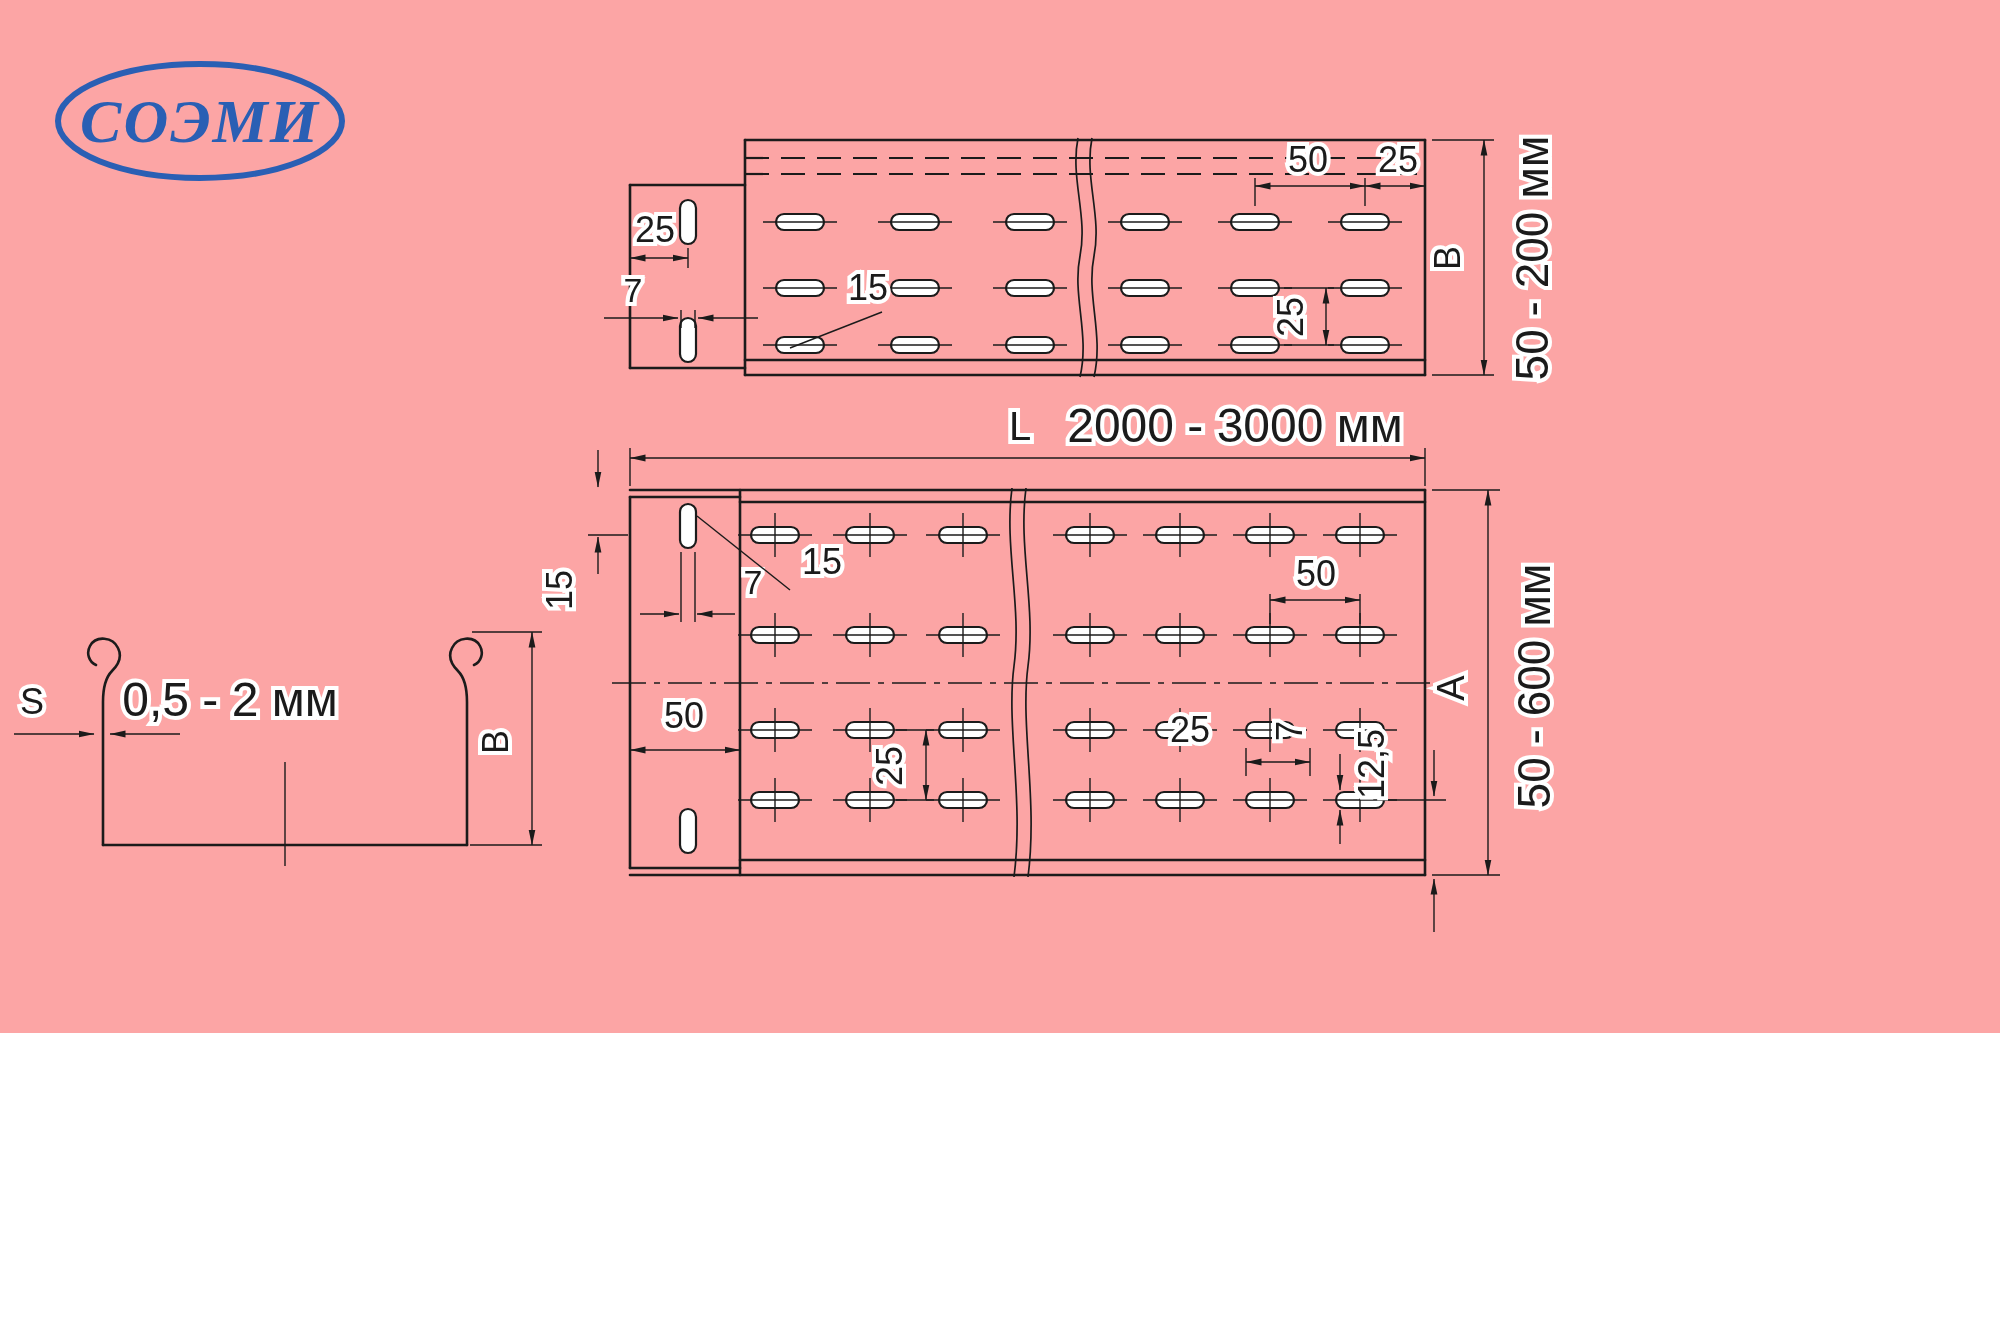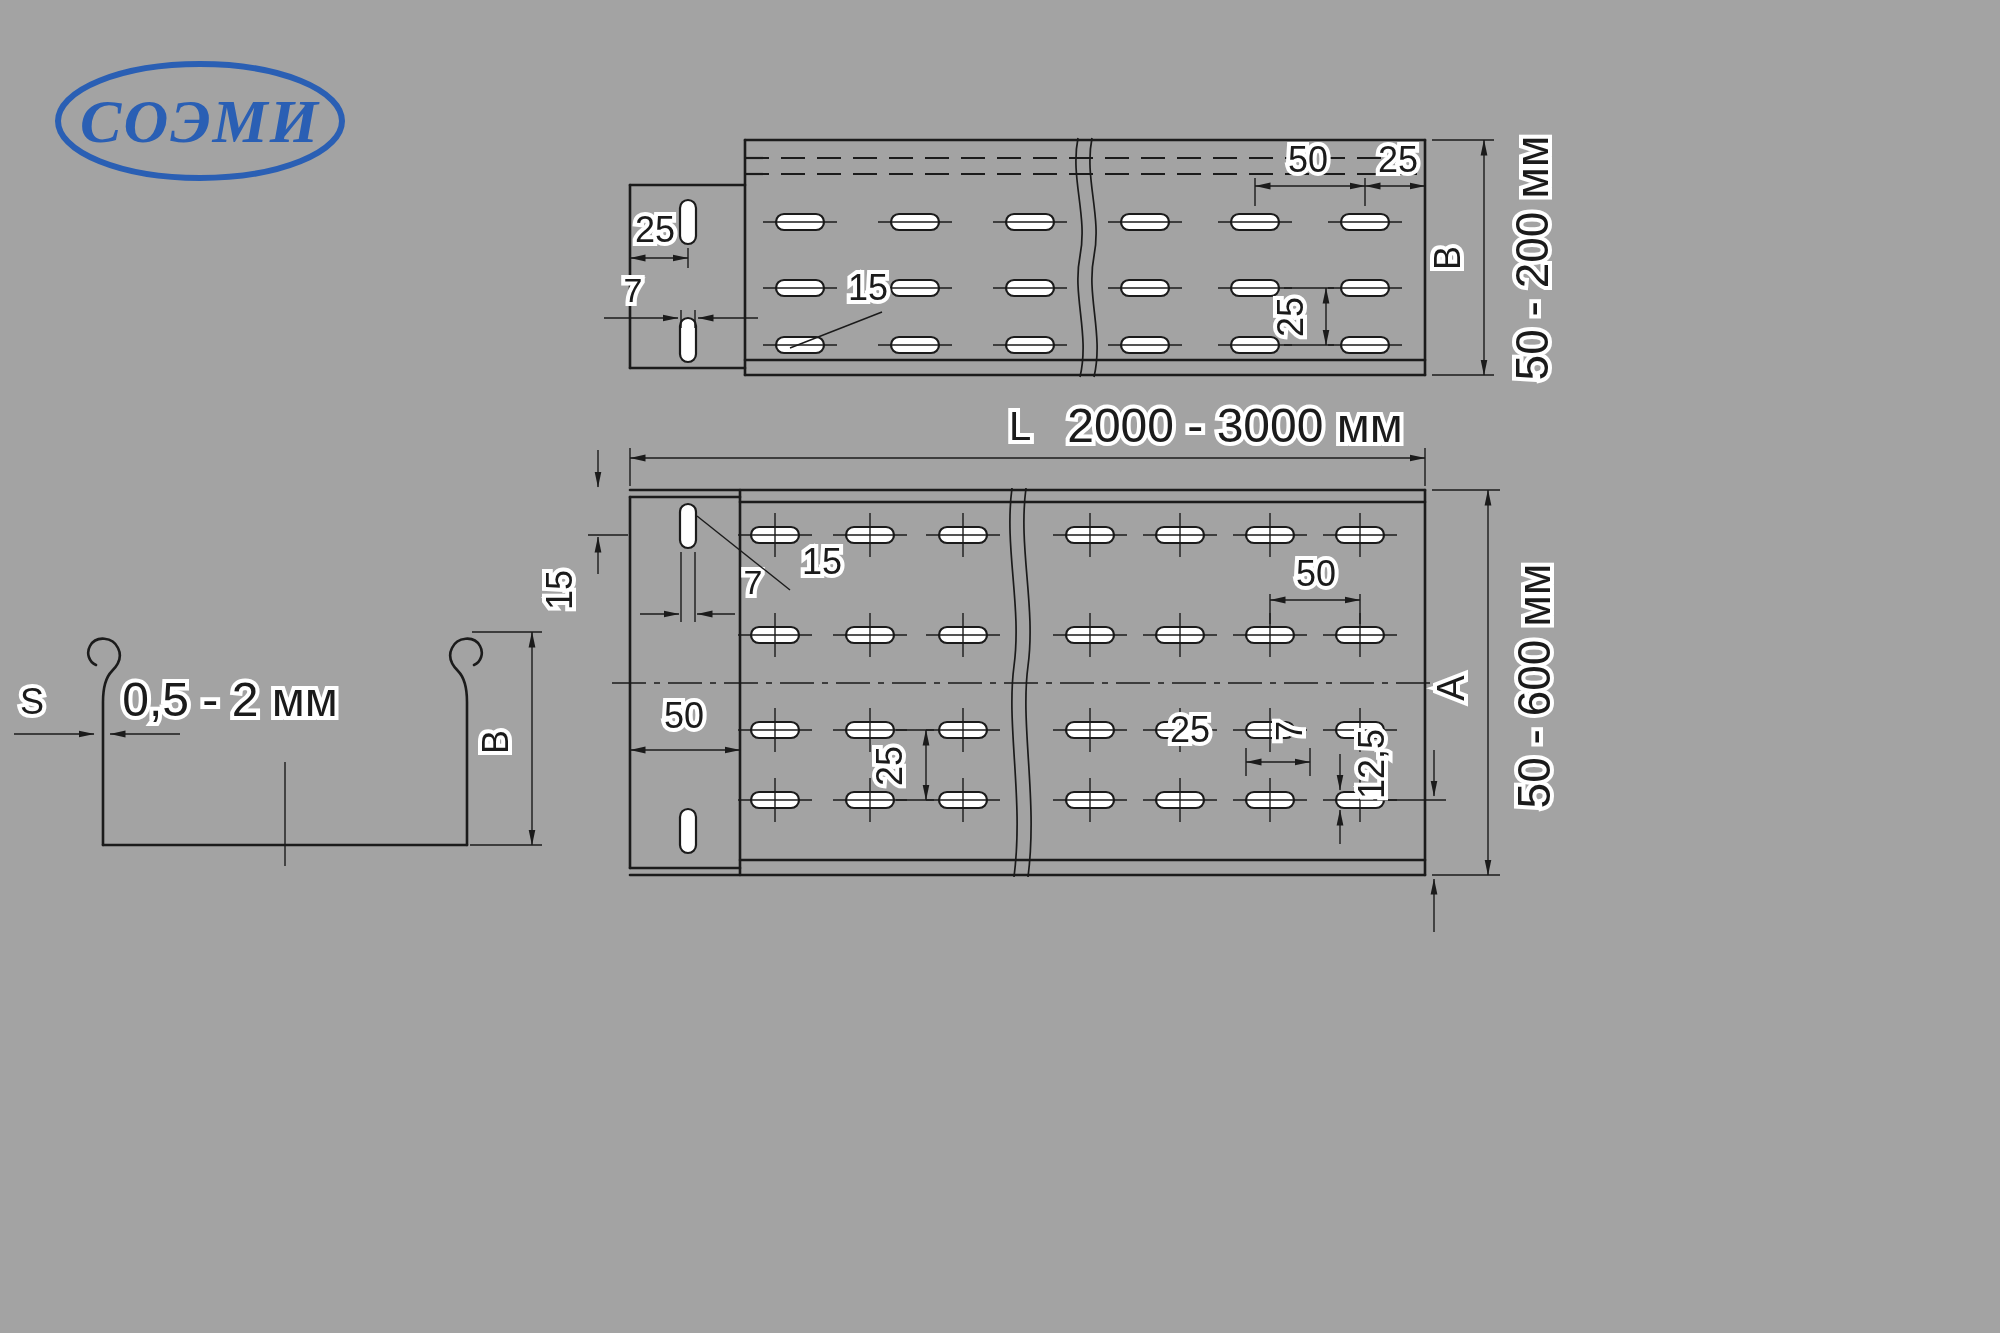--- a/index.html
+++ b/index.html
@@ -1,16 +1,16 @@
 <!DOCTYPE html>
 <html><head>
 <meta charset="utf-8">
 <style>
   html,body{margin:0;padding:0;background:#fff;}
-  .page{width:2000px;height:1333px;position:relative;background:#a3a3a3;}
+  .page{width:2000px;height:1033px;position:relative;background:#fca5a5;}
   svg text{font-family:"Liberation Sans",sans-serif;fill:#1b1b1b;}
   .lbl{font-size:36px;fill:#1b1b1b;stroke:#fff;stroke-width:8px;paint-order:stroke;text-anchor:middle;}
   .lbl-sm{font-size:34px;}
   .lbl-big{font-size:48px;}
   .lbl-rot{font-size:46px;}
   .logo-t{font-family:"Liberation Serif",serif;font-style:italic;font-weight:bold;font-size:62px;fill:#2a5fb4;text-anchor:middle;letter-spacing:2px;}
   .obj{stroke:#1b1b1b;stroke-width:2.6;fill:none;stroke-linecap:round;}
   .hid{stroke:#1b1b1b;stroke-width:2.2;fill:none;stroke-dasharray:24 12;}
   .dim{stroke:#1b1b1b;stroke-width:1.4;fill:none;}
   .thin{stroke:#1b1b1b;stroke-width:1.4;fill:none;}

